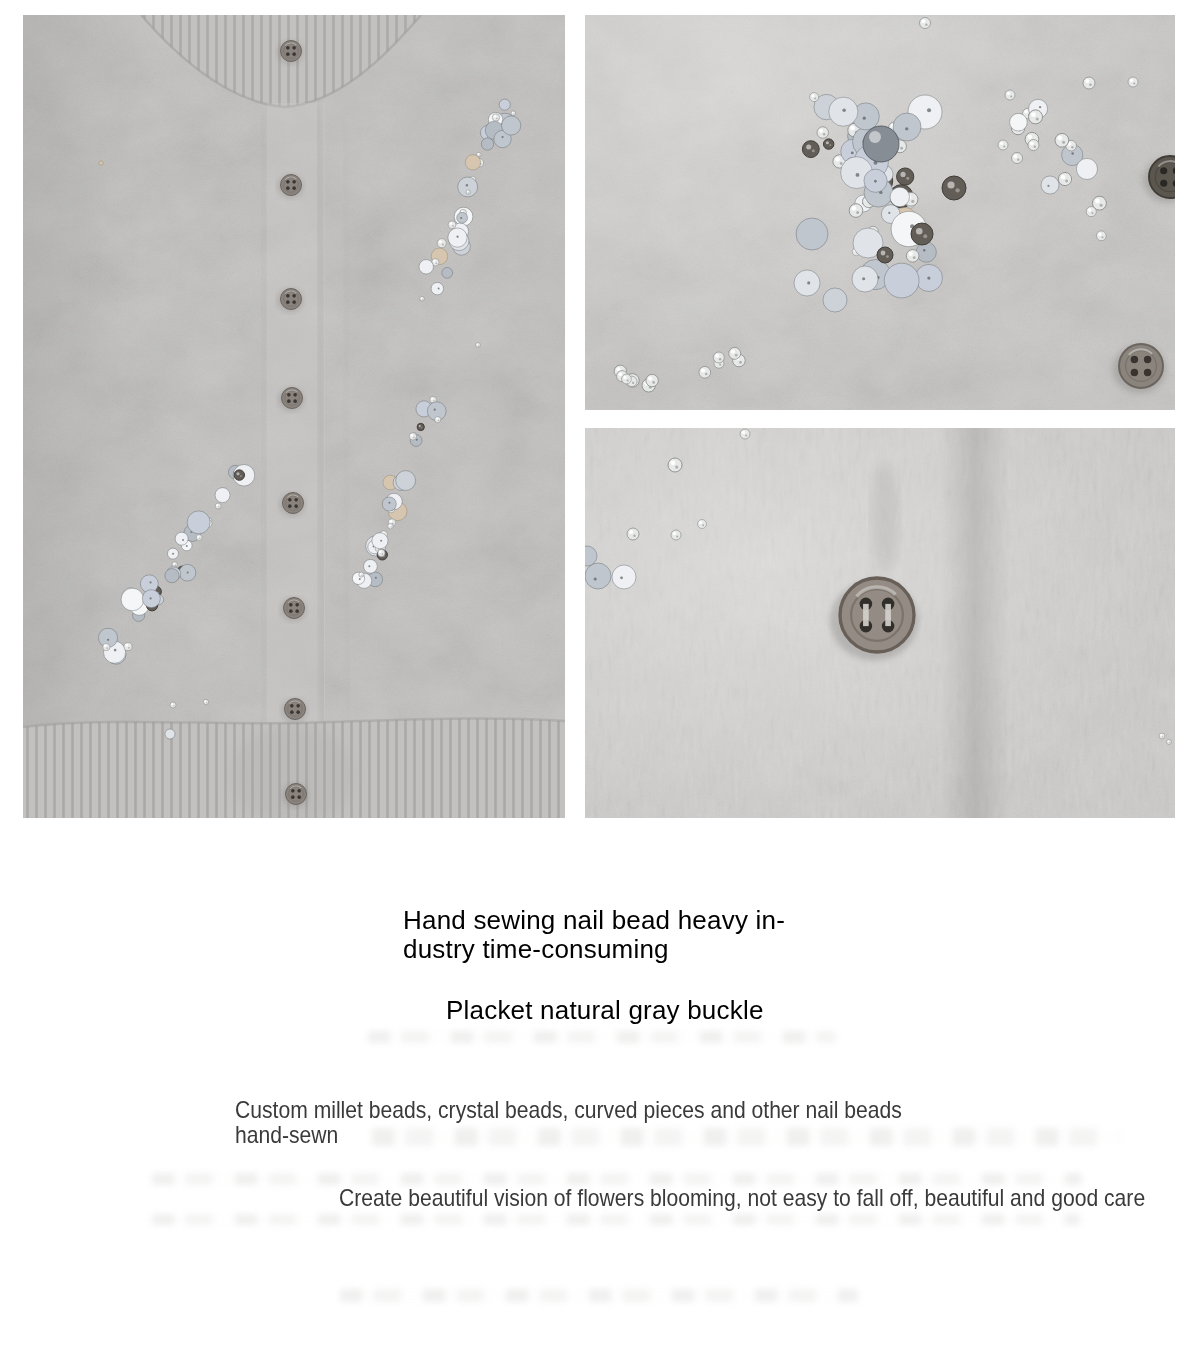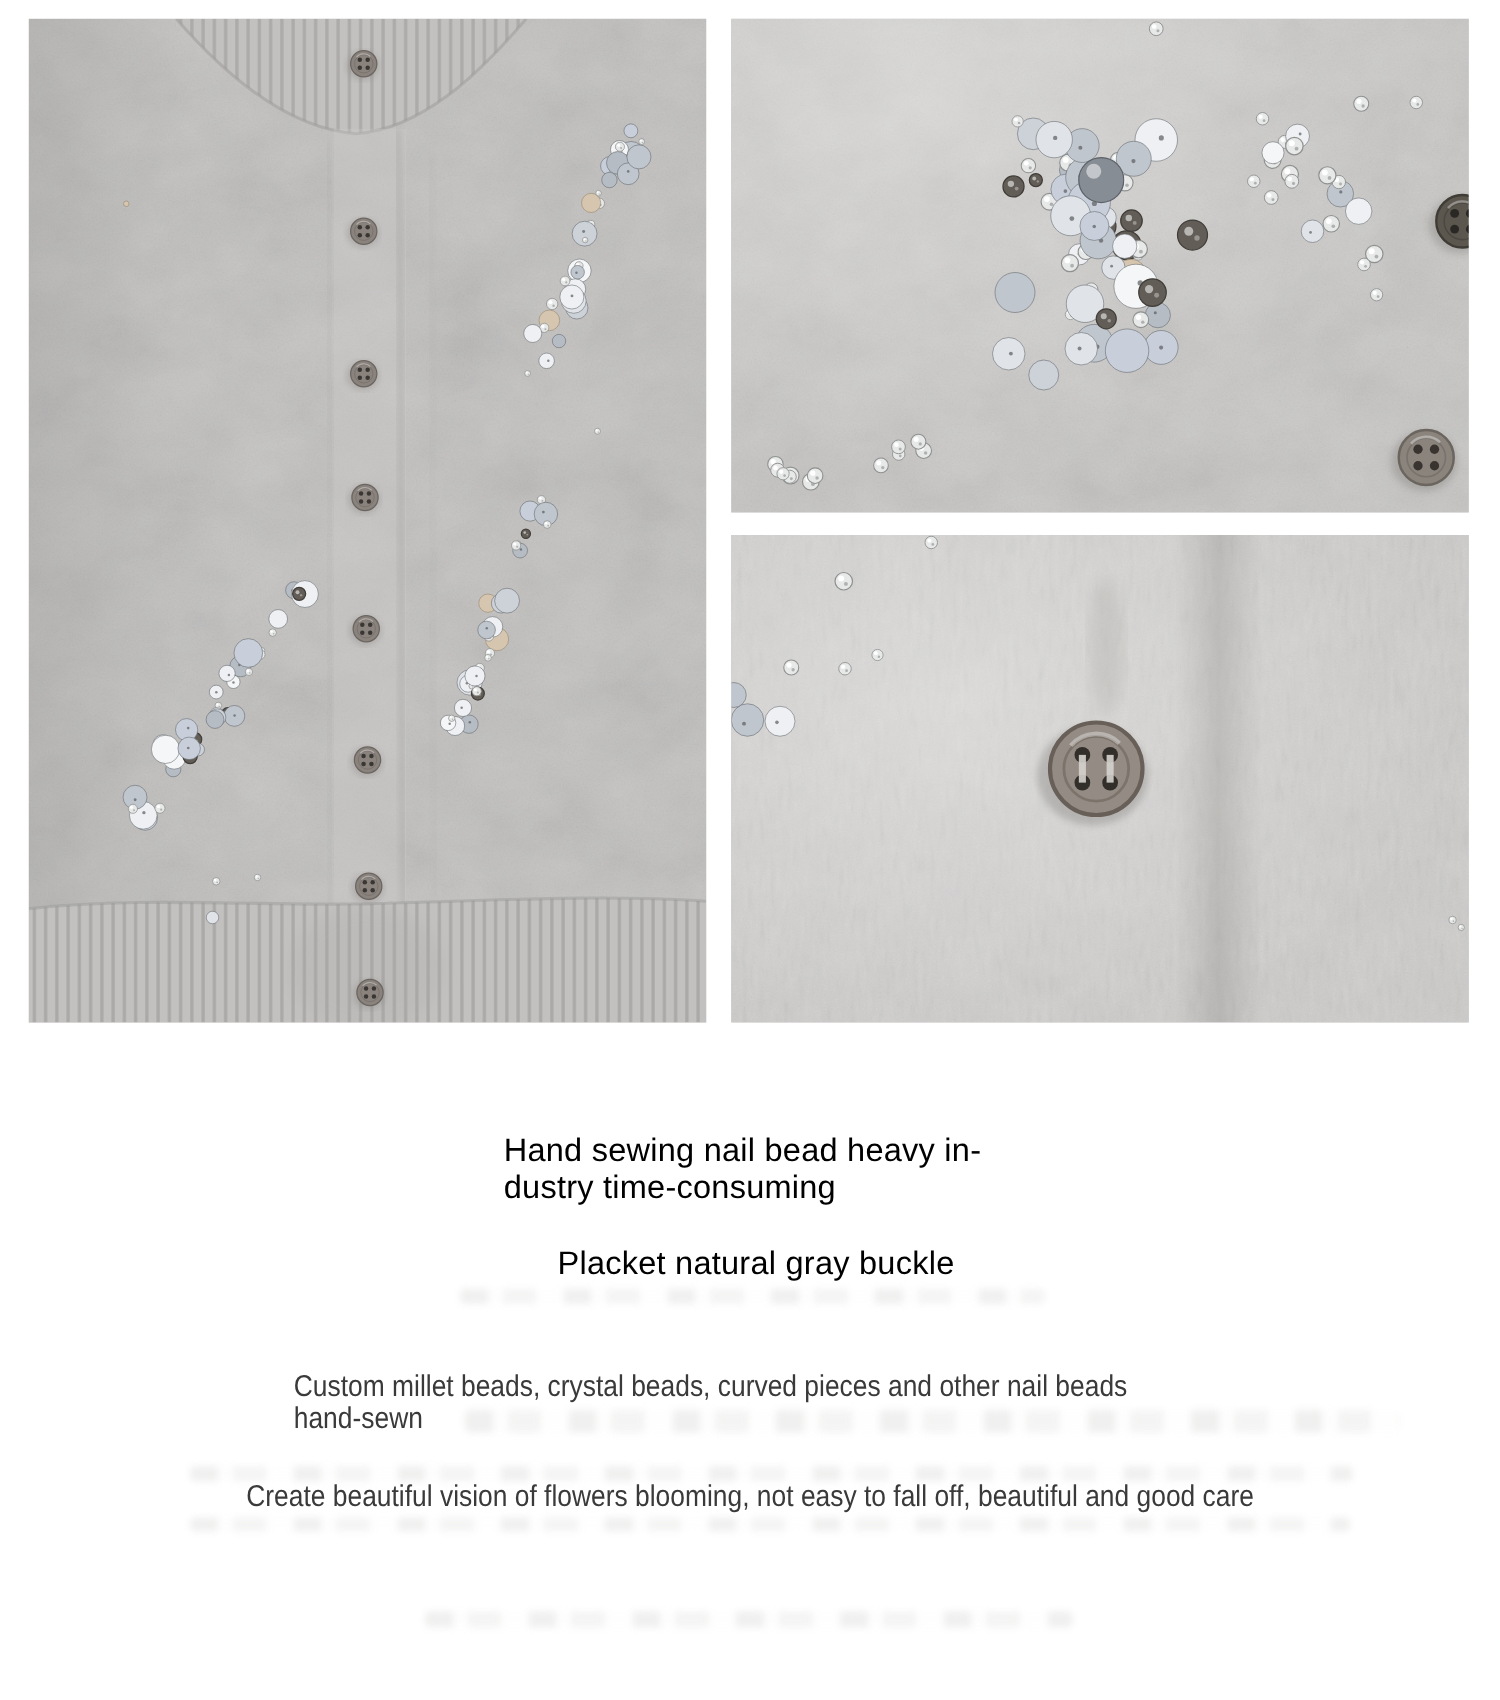--- a/index.html
+++ b/index.html
@@ -11,21 +11,21 @@
   .photo-br{left:585px;top:428px;width:590px;height:390px;}
   svg.ph{display:block;width:100%;height:100%;}
   .mult{mix-blend-mode:multiply;}
   .scr{mix-blend-mode:screen;}
 
   .cap{position:absolute;color:#000000;}
   .cap-heading{left:403px;top:906px;font-size:26px;line-height:29px;letter-spacing:.2px;}
   .cap-sub{left:428px;top:995px;font-size:26px;letter-spacing:.2px;margin-left:18px;}
   .cap-f1{left:235px;top:1097px;font-size:24px;line-height:25px;color:#3a3a3a;
           transform:scaleX(.88);transform-origin:0 0;}
-  .center-wrap{position:absolute;left:0;width:1200px;text-align:center;font-size:24px;color:#3a3a3a;}
+  .center-wrap{position:absolute;left:0;width:1200px;text-align:right;font-size:24px;color:#3a3a3a;}
   .center-wrap>span{display:inline-block;transform:scaleX(.88);transform-origin:50% 0;}
   .cap-f2{top:1184px;}
   .cap-f3{top:1260px;}
 
   .ghost{position:absolute;filter:blur(3px);opacity:.7;border-radius:4px;
     background:repeating-linear-gradient(90deg,
       rgba(198,198,196,.38) 0 22px, rgba(232,232,230,.10) 22px 34px,
       rgba(205,205,203,.30) 34px 61px, rgba(240,240,238,.08) 61px 83px);}
   .g1{left:368px;top:1031px;width:468px;height:12px;}
   .g2{left:372px;top:1128px;width:748px;height:18px;}

